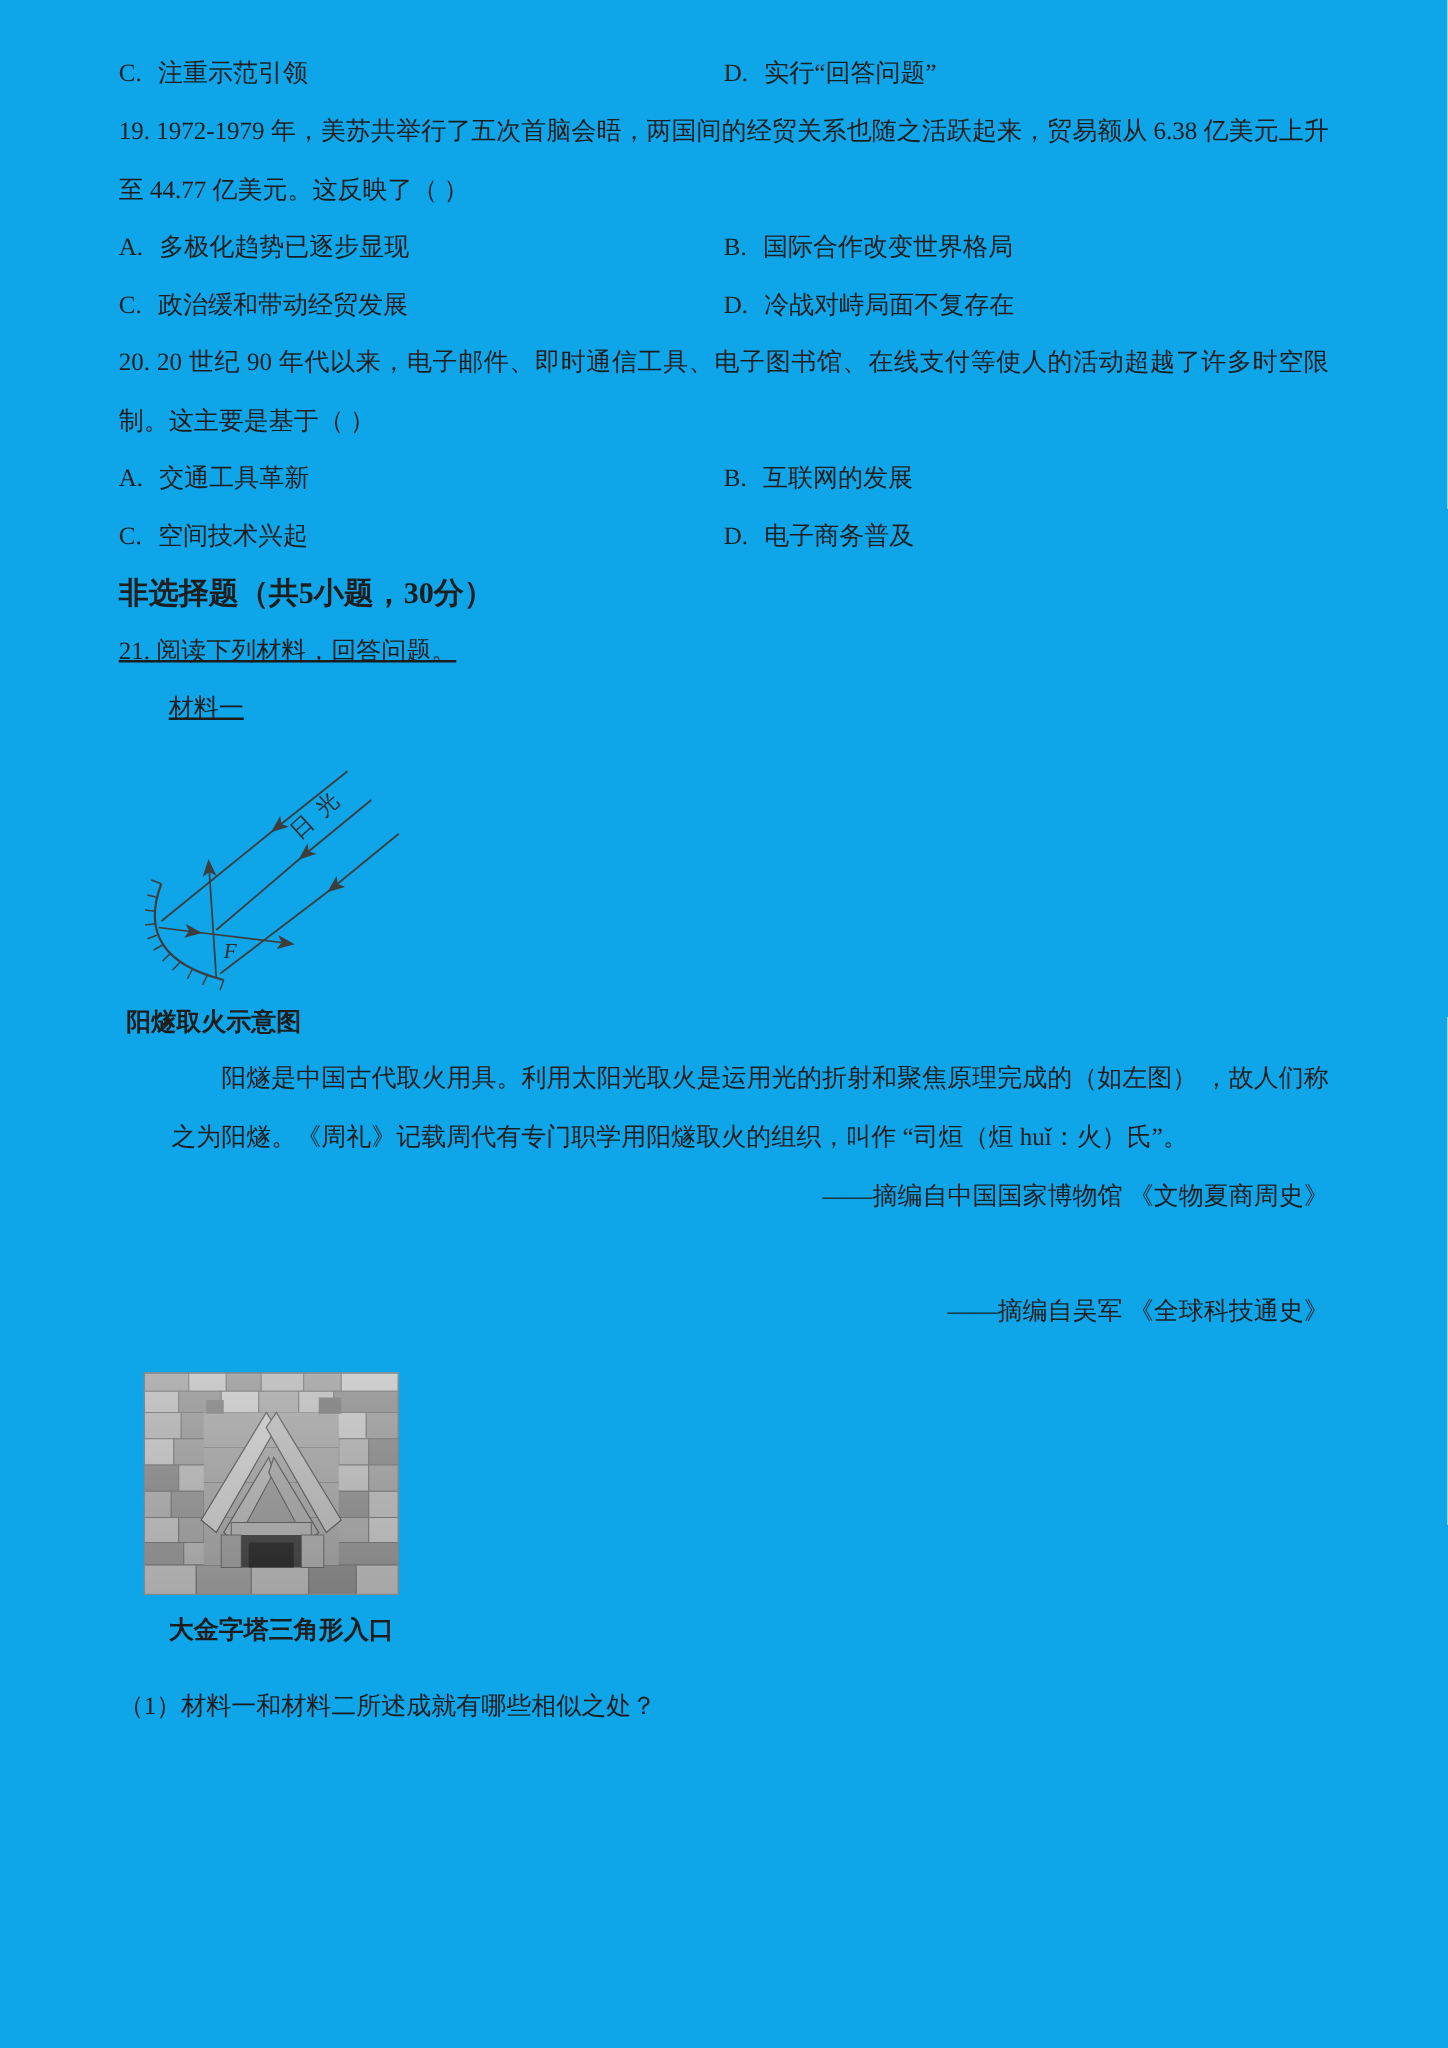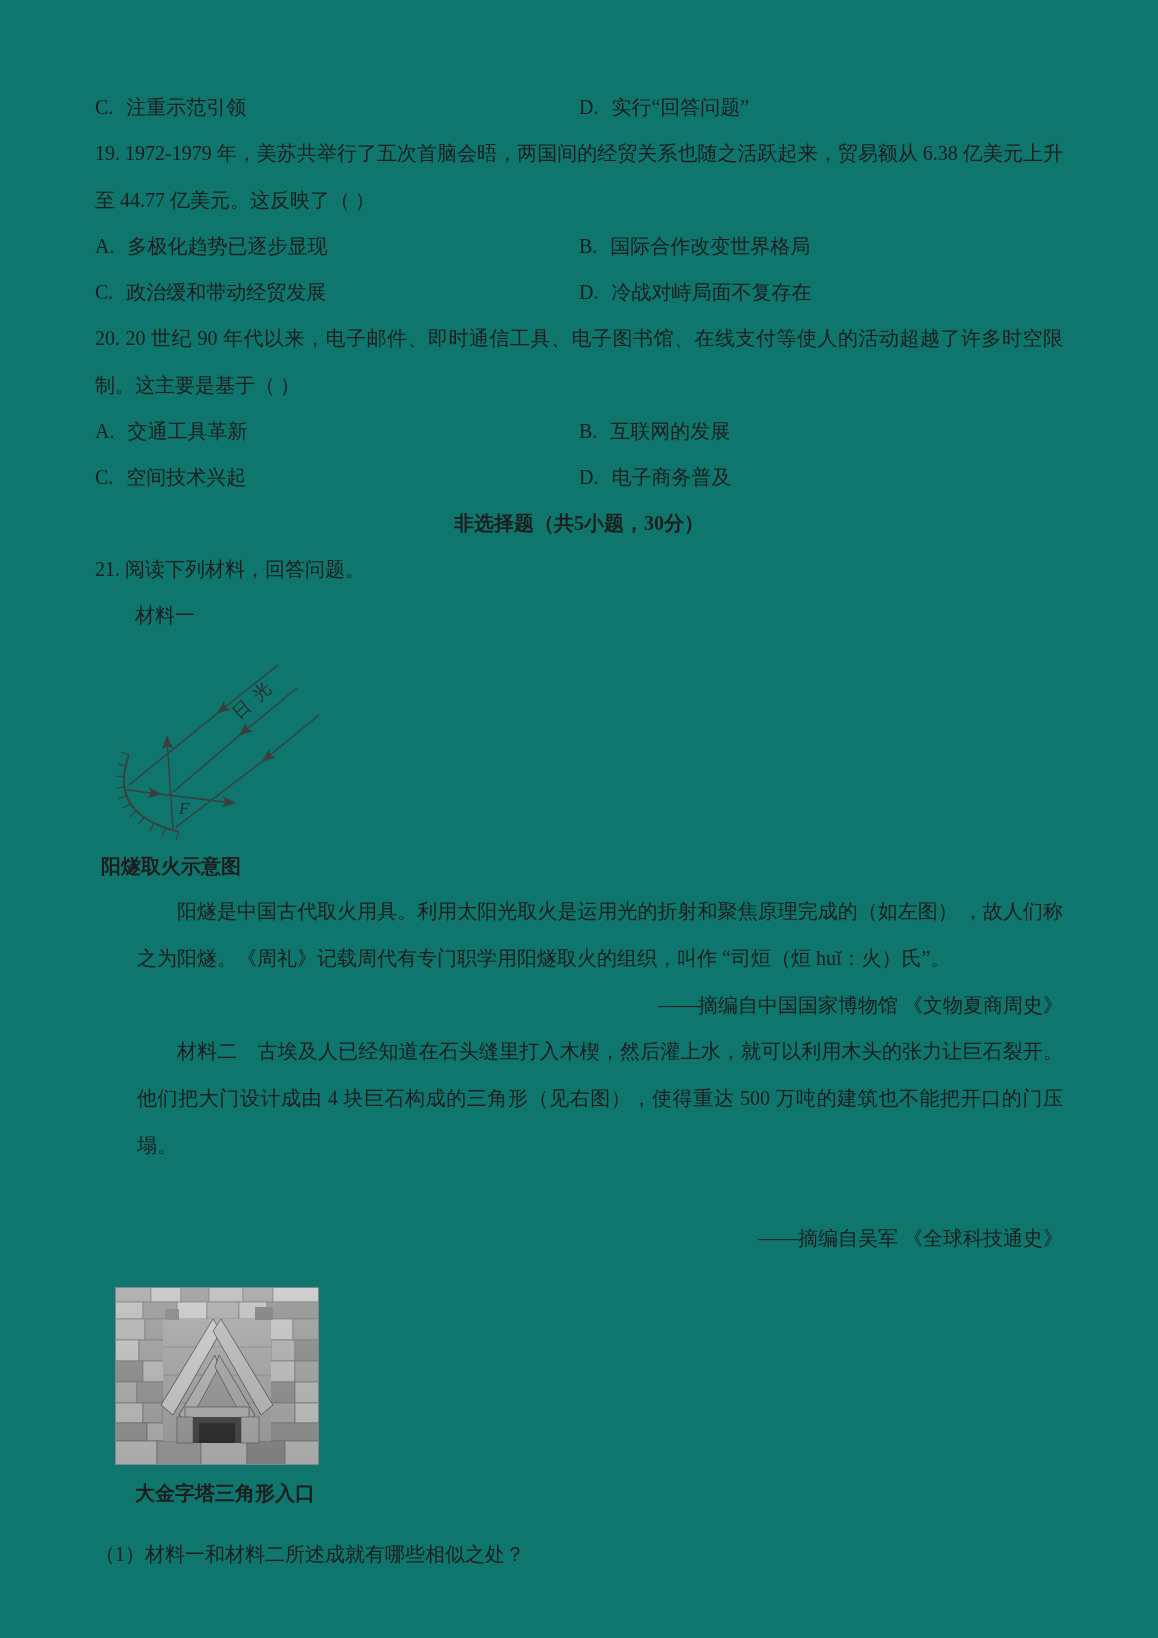--- a/index.html
+++ b/index.html
@@ -1,38 +1,38 @@
 <!DOCTYPE html>
 <html><head>
 <meta charset="utf-8">
 <style>
   html,body { margin:0; padding:0; background:#ffffff; }
   .page {
     position: relative;
     width: 1158px;
     height: 1638px;
     margin: 0 auto;
-    background: #0f766e;
+    background: #0ea5e9;
     box-sizing: border-box;
-    padding: 84px 95px 0 95px;
+    padding: 36px 95px 0 95px;
     font-family: "Liberation Serif", "DejaVu Serif", serif;
     font-size: 20px;
     color: #1d1d1d;
     overflow: hidden;
   }
   p { margin: 0; }
-  .line { line-height: 46px; }
+  .line { line-height: 46px; text-decoration: underline; }
   .stem { line-height: 46.5px; text-align: justify; }
   .opt-row { display: grid; grid-template-columns: 1fr 1fr; line-height: 46px; }
   .opt-label { display: inline-block; margin-right: 13px; }
   .section-header {
     font-weight: bold;
-    text-align: center;
+    text-align: left;
     line-height: 46px;
-    font-size: 20px;
+    font-size: 24px;
     margin: 0;
   }
   .indent2 { text-indent: 2em; }
   .para { line-height: 47px; text-align: justify; text-indent: 2em; margin-left: 42px; }
   .source { line-height: 46px; text-align: right; }
   .gap-above { margin-top: 46px; }
   .fig-caption { font-weight: bold; line-height: 44px; }
   .diagram-block { margin: 4px 0 0 6px; }
   .diagram-block .fig-caption { margin-top: 2px; }
   .photo-block { margin: 26px 0 0 20px; }
@@ -116,21 +116,20 @@
 
       <text x="78" y="172" font-size="17" font-style="italic" fill="#2b2b2b">F</text>
       <text transform="translate(138,78) rotate(-42)" font-size="18" letter-spacing="9" fill="#2b2b2b">日光</text>
     </svg>
     <p class="fig-caption">阳燧取火示意图</p>
   </div>
 
   <p class="para">阳燧是中国古代取火用具。利用太阳光取火是运用光的折射和聚焦原理完成的（如左图） ，故人们称之为阳燧。《周礼》记载周代有专门职学用阳燧取火的组织，叫作 “司烜（烜 huǐ：火）氏”。</p>
   <p class="source">——摘编自中国国家博物馆 《文物夏商周史》</p>
 
-  <p class="para">材料二　古埃及人已经知道在石头缝里打入木楔，然后灌上水，就可以利用木头的张力让巨石裂开。他们把大门设计成由 4 块巨石构成的三角形（见右图），使得重达 500 万吨的建筑也不能把开口的门压塌。</p>
   <p class="source gap-above">——摘编自吴军 《全球科技通史》</p>
 
   <div class="photo-block">
     <svg width="204" height="178" viewBox="0 0 204 178">
       <defs>
         <linearGradient id="ph" x1="0" y1="0" x2="0" y2="1">
           <stop offset="0" stop-color="#ffffff" stop-opacity="0.16"></stop>
           <stop offset="1" stop-color="#000000" stop-opacity="0.14"></stop>
         </linearGradient>
       </defs>

